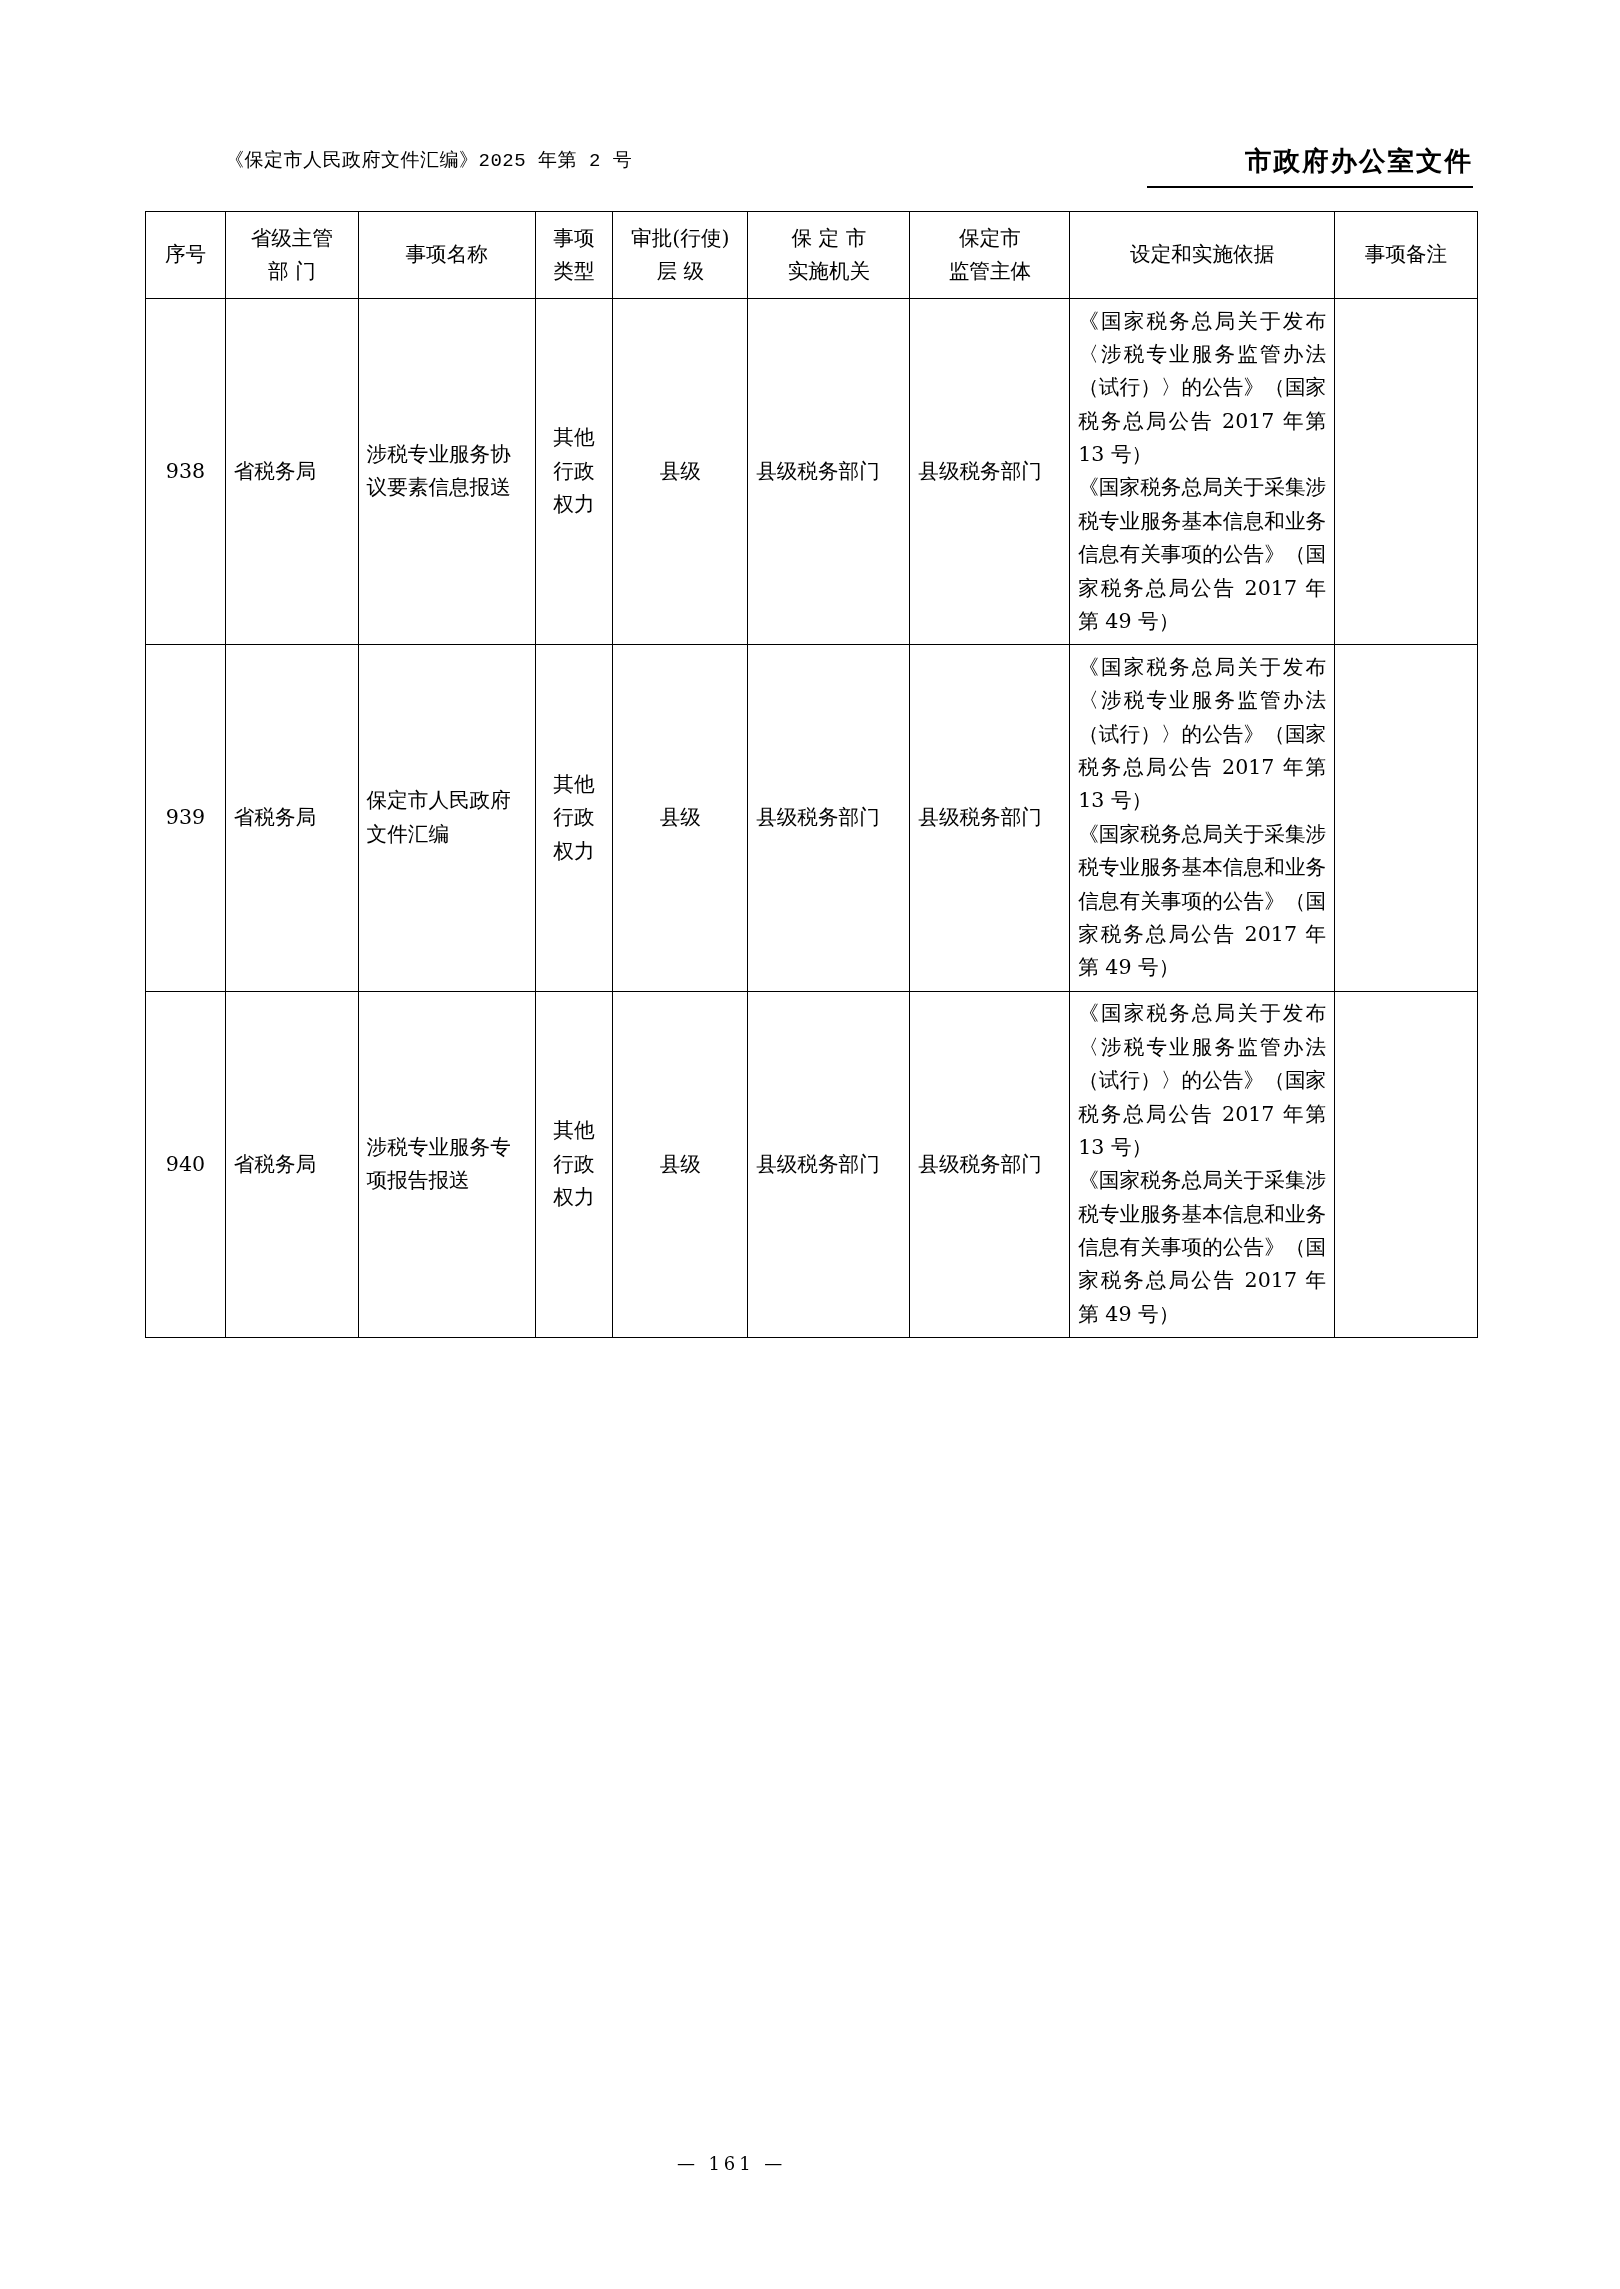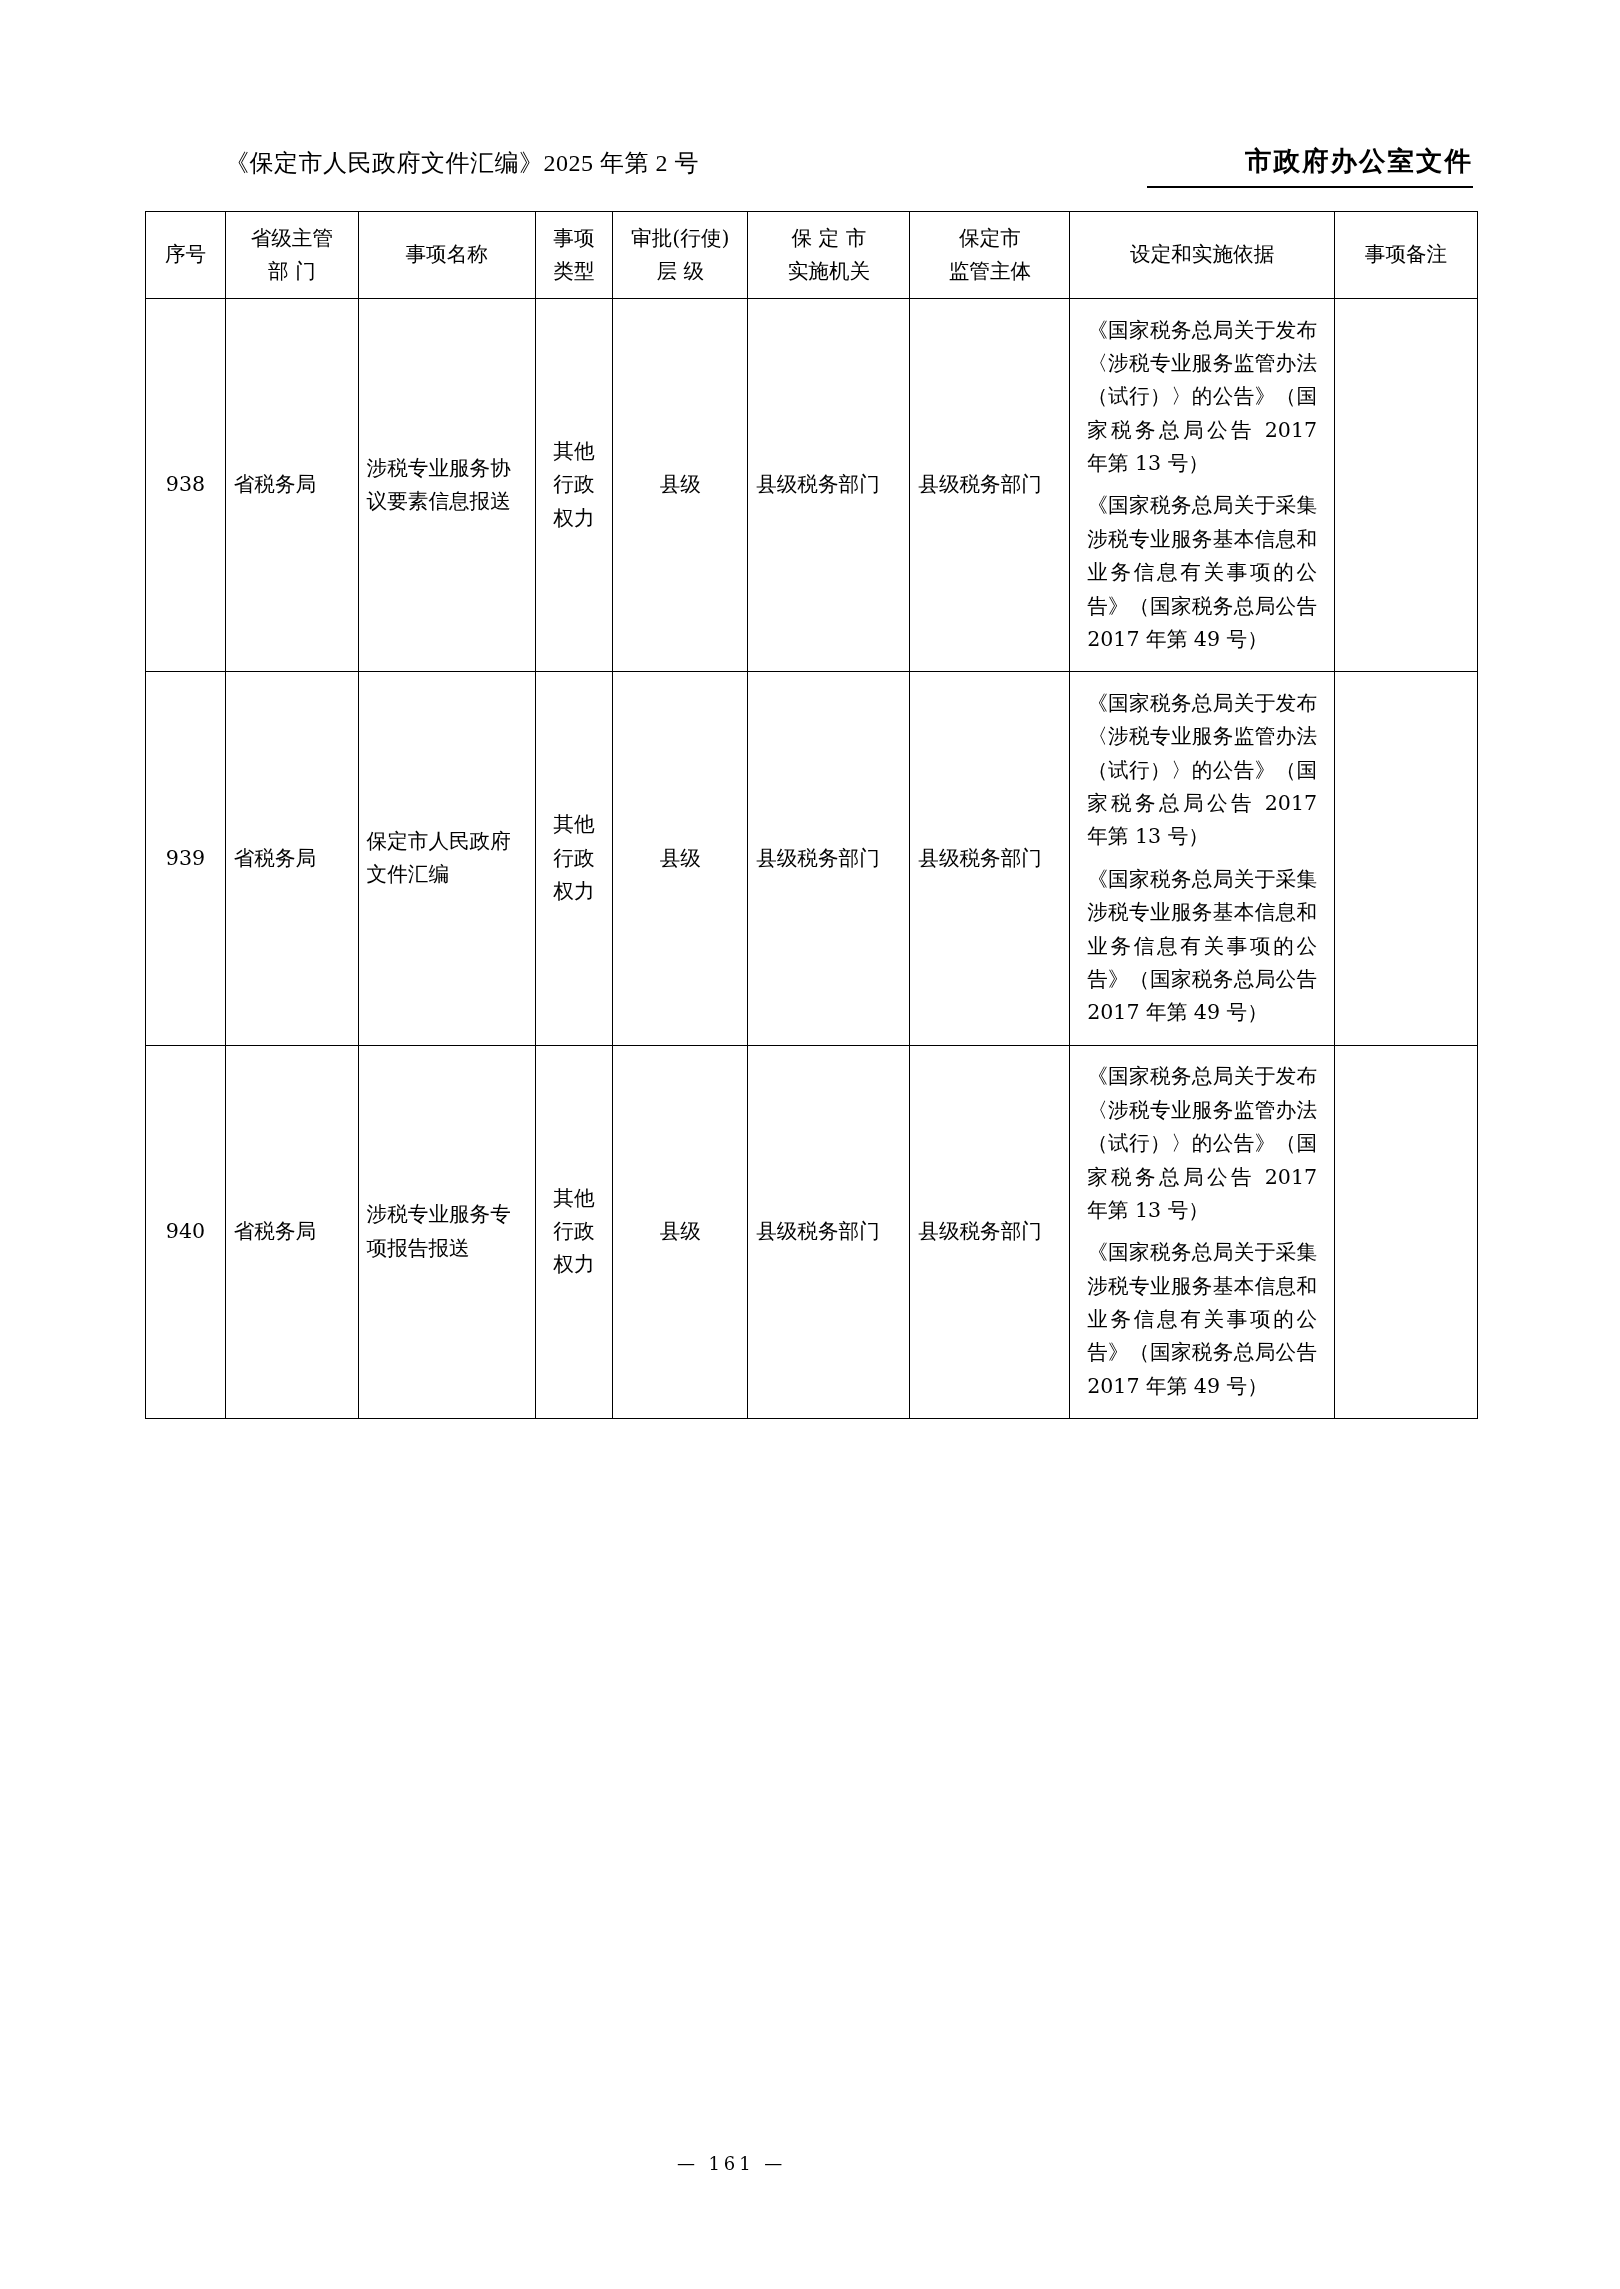--- a/index.html
+++ b/index.html
@@ -26,23 +26,23 @@
     position: absolute;
     top: 147px;
     left: 147px;
     width: 1326px;
     height: 43px;
   }
   .header-left {
     position: absolute;
     left: 78px;
     top: 0;
-    font-size: 24px;
+    font-size: 19px;
     letter-spacing: 0.5px;
-    font-family: Liberation Serif, serif;
+    font-family: Liberation Mono, monospace;
     white-space: nowrap;
   }
   .header-right {
     position: absolute;
     right: 0;
     top: -3.9px;
     font-size: 26.5px;
     font-weight: bold;
     letter-spacing: 2px;
     white-space: nowrap;
@@ -87,21 +87,21 @@
   .th-2l { display: block; }
   td.c-seq      { text-align: center; margin-top: 8px; }
   td.c-dept     { text-align: left; }
   td.c-name     { text-align: left; }
   td.c-type     { text-align: center; line-height: 1.5; }
   td.c-level    { text-align: center; }
   td.c-org      { text-align: left; }
   td.c-sup      { text-align: left; }
   td.c-basis    { text-align: justify; text-justify: inter-ideograph; line-height: 1.95; }
   td.c-remark   { text-align: center; }
-  .basis-p { margin: 9px; }
+  .basis-p { margin: 0; }
   .justify-all {
     text-align: justify;
     text-align-last: justify;
   }
   
   .footer {
     position: absolute;
     bottom: 116px;
     left: 0;
     width: 1620px;

